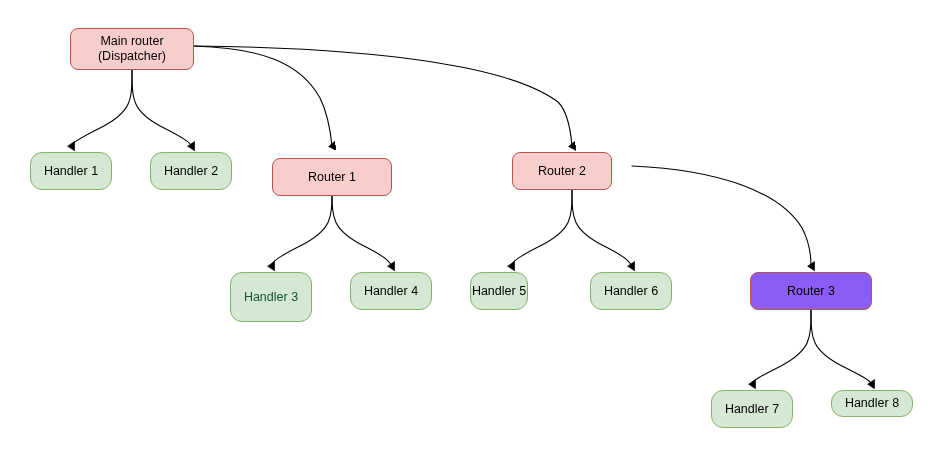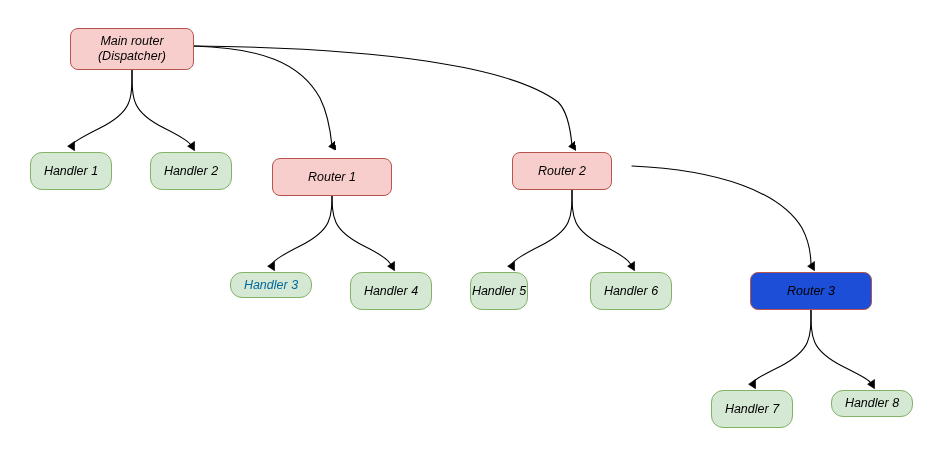--- a/index.html
+++ b/index.html
@@ -29,21 +29,20 @@
     position: absolute;
     box-sizing: border-box;
     display: flex;
     align-items: center;
     justify-content: center;
     text-align: center;
     font-size: 12.5px;
     line-height: 15px;
     color: #000000;
     white-space: pre-line;
-    font-style: italic;
   }
   .node-router {
     background: #f8cecc;
     border: 1px solid #b85450;
     border-radius: 8px;
   }
   .node-handler {
     background: #d5e8d4;
     border: 1px solid #82b366;
     border-radius: 12px;
@@ -75,22 +74,22 @@
       </g>
   </svg>
 
   <div id="node-layer">
       <div class="node node-router" style="left: 70px; top: 28px; width: 124px; height: 42px; background: rgb(248, 206, 204); border-color: rgb(184, 84, 80); color: rgb(0, 0, 0);"><span>Main router
 (Dispatcher)</span></div>
       <div class="node node-handler" style="left: 30px; top: 152px; width: 82px; height: 38px; background: rgb(213, 232, 212); border-color: rgb(130, 179, 102); color: rgb(0, 0, 0);"><span>Handler 1</span></div>
       <div class="node node-handler" style="left: 150px; top: 152px; width: 82px; height: 38px; background: rgb(213, 232, 212); border-color: rgb(130, 179, 102); color: rgb(0, 0, 0);"><span>Handler 2</span></div>
       <div class="node node-router" style="left: 272px; top: 152px; width: 120px; height: 38px; background: rgb(248, 206, 204); border-color: rgb(184, 84, 80); color: rgb(0, 0, 0); margin-top: 6px;"><span>Router 1</span></div>
       <div class="node node-router" style="left: 512px; top: 152px; width: 100px; height: 38px; background: rgb(248, 206, 204); border-color: rgb(184, 84, 80); color: rgb(0, 0, 0);"><span>Router 2</span></div>
-      <div class="node node-handler" style="left: 230px; top: 272px; width: 82px; height: 26px; background: rgb(213, 232, 212); border-color: rgb(130, 179, 102); color: #0369a1; justify-content: center;"><span>Handler 3</span></div>
+      <div class="node node-handler" style="left: 230px; top: 272px; width: 82px; height: 50px; background: rgb(213, 232, 212); border-color: rgb(130, 179, 102); color: #14532d; justify-content: center;"><span>Handler 3</span></div>
       <div class="node node-handler" style="left: 350px; top: 272px; width: 82px; height: 38px; background: rgb(213, 232, 212); border-color: rgb(130, 179, 102); color: rgb(0, 0, 0);"><span>Handler 4</span></div>
       <div class="node node-handler" style="left: 470px; top: 272px; width: 58px; height: 38px; background: rgb(213, 232, 212); border-color: rgb(130, 179, 102); color: rgb(0, 0, 0);"><span>Handler 5</span></div>
       <div class="node node-handler" style="left: 590px; top: 272px; width: 82px; height: 38px; background: rgb(213, 232, 212); border-color: rgb(130, 179, 102); color: rgb(0, 0, 0);"><span>Handler 6</span></div>
-      <div class="node node-router" style="left: 750px; top: 272px; width: 122px; height: 38px; background: #1d4ed8; border-color: rgb(184, 84, 80); color: rgb(0, 0, 0);"><span>Router 3</span></div>
+      <div class="node node-router" style="left: 750px; top: 272px; width: 122px; height: 38px; background: #8b5cf6; border-color: rgb(184, 84, 80); color: rgb(0, 0, 0);"><span>Router 3</span></div>
       <div class="node node-handler" style="left: 711px; top: 390px; width: 82px; height: 38px; background: rgb(213, 232, 212); border-color: rgb(130, 179, 102); color: rgb(0, 0, 0);"><span>Handler 7</span></div>
       <div class="node node-handler" style="left: 831px; top: 390px; width: 82px; height: 27px; background: rgb(213, 232, 212); border-color: rgb(130, 179, 102); color: rgb(0, 0, 0);"><span>Handler 8</span></div>
     </div>
 
 </div>
 
 </body></html>

